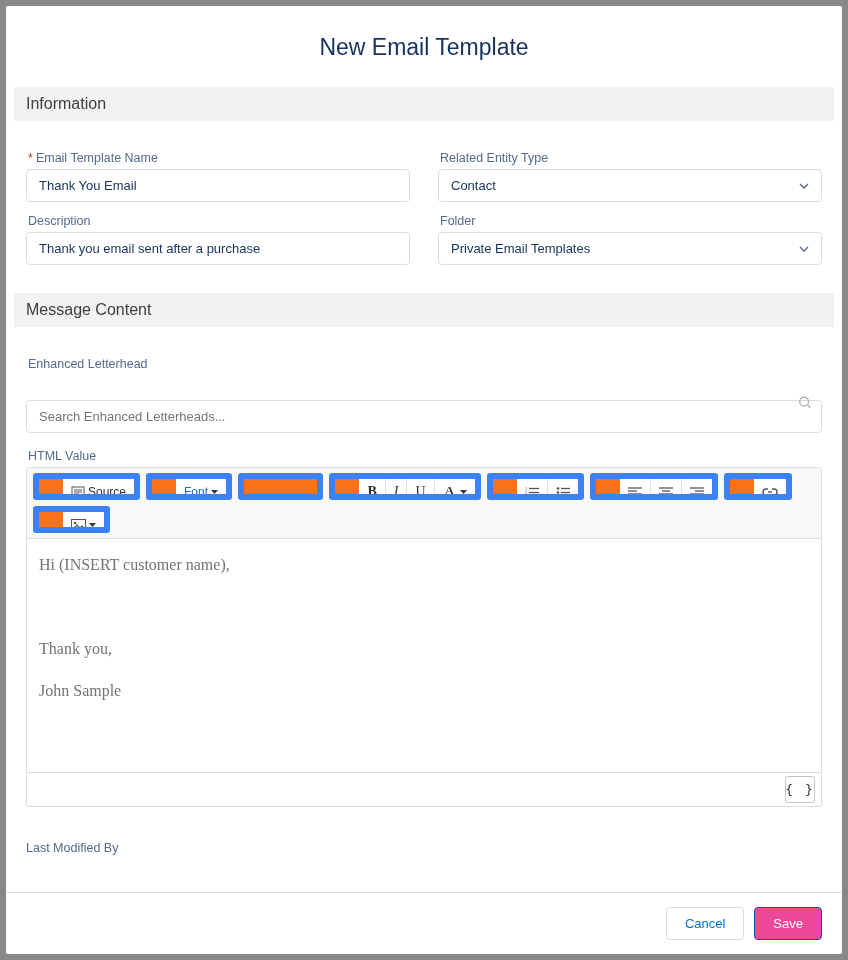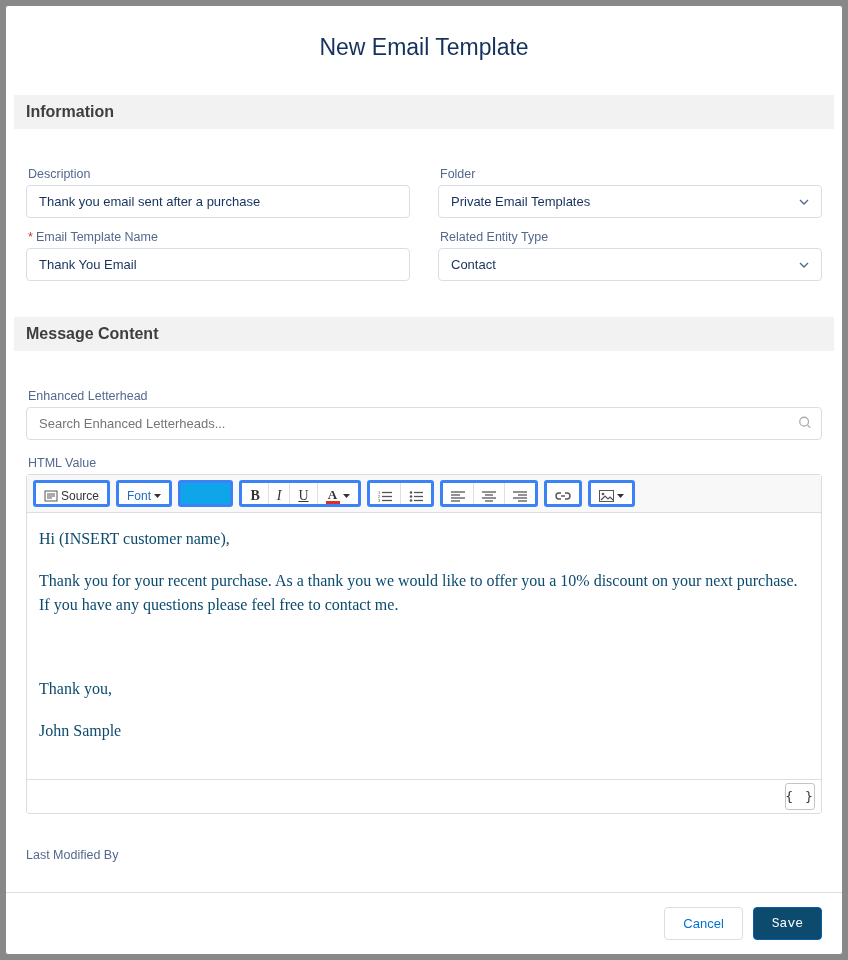--- a/index.html
+++ b/index.html
@@ -29,24 +29,24 @@
     padding: 28px 0 18px 0;
   }
   .modal-title {
     font-size: 23px;
     font-weight: 400;
     color: #16325c;
   }
   .section-header {
     background: #f3f2f2;
     font-size: 16px;
-    font-weight: 700;
+    font-weight: 400;
     color: #3e3e3c;
     padding: 8px 12px;
-    margin: 16px 8px;
+    margin: 8px 8px;
   }
   .section-body {
     padding: 10px 20px 20px 20px;
   }
   .form-row {
     display: flex;
     gap: 28px;
     margin-top: 12px;
   }
   .form-col {
@@ -87,20 +87,21 @@
   }
   .search-input-wrap .search-icon {
     position: absolute;
     right: 10px;
     top: 50%;
     transform: translateY(-50%);
     color: #b0adab;
   }
   .lookup-input {
     color: #808080;
+    margin-top: 25px;
   }
   .editor-wrap {
     border: 1px solid #d8dde6;
     border-radius: 3px;
     margin-top: 4px;
     display: flex;
     flex-direction: column;
     min-height: 340px;
     background: #fff;
   }
@@ -108,25 +109,26 @@
     border-bottom: 1px solid #d8dde6;
     background: #f8f8f8;
     padding: 5px 6px;
     display: flex;
     gap: 6px;
     align-items: center;
     flex-wrap: wrap;
   }
   .btn-group {
     display: flex;
-    border: 3px solid #3b82f6;
+    border: 6px solid #3b82f6;
     border-radius: 3px;
     overflow: hidden;
-    background: #0ea5e9;
+    background: #f97316;
     height: 27px;
+    padding-left: 24px;
   }
   .btn-group > .tbtn {
     border: none;
     background: #fff;
     padding: 0 8px;
     height: 25px;
     display: flex;
     align-items: center;
     justify-content: center;
     font-size: 12px;
@@ -139,21 +141,21 @@
   }
   .tbtn .caret-sm {
     display: inline-block;
   }
   .tbtn svg { display: block; }
   .editor-content {
     flex: 1;
     padding: 14px 12px;
     font-family: "Times New Roman", Times, serif;
     font-size: 16px;
-    color: #0c4a6e;
+    color: #737373;
     line-height: 1.5;
     overflow: auto;
   }
   .editor-content p { margin: 0 0 18px 0; }
   .editor-footer {
     border-top: 1px solid #d8dde6;
     height: 34px;
     display: flex;
     justify-content: flex-end;
     padding: 3px 6px;
@@ -191,68 +193,67 @@
     border-radius: 4px;
     padding: 0 18px;
     height: 33px;
     font-size: 13px;
     cursor: pointer;
     border: 1px solid #d8dde6;
     background: #fff;
     color: #0070d2;
   }
   .btn-brand {
-    background: #0c4a6e;
+    background: #ec4899;
     border-color: #0b5cab;
     color: #fff;
-    font-family: Liberation Mono, monospace;
   }
   .caret-icon svg { display: block; }
   .icon-16 { width:14px; height:14px; }
 </style>
 </head>
 <body>
 
 <div class="modal">
 
   <div class="modal-header">
     <div class="modal-title">New Email Template</div>
   </div>
 
   <div class="section-header">Information</div>
   <div class="section-body">
-    <div class="form-row">
-      <div class="form-col">
-        <label class="field-label">Description</label>
-        <input class="input" type="text" value="Thank you email sent after a purchase" style="">
-      </div>
-      <div class="form-col">
-        <label class="field-label">Folder</label>
-        <div class="select">
-          <span class="select-value">Private Email Templates</span>
-          <span class="caret-icon">
-            <svg width="10" height="6" viewBox="0 0 10 6">
-                <path d="M1 1 L5 5 L9 1" fill="none" stroke="#54698d" stroke-width="1.4"></path>
-              </svg>
-          </span>
-        </div>
-      </div>
-    </div>
-
     <div class="form-row">
       <div class="form-col">
         <label class="field-label">
           <span class="required-star">*</span><span>Email Template Name</span>
         </label>
         <input class="input" type="text" value="Thank You Email" style="">
       </div>
       <div class="form-col">
         <label class="field-label">Related Entity Type</label>
         <div class="select">
           <span class="select-value">Contact</span>
+          <span class="caret-icon">
+            <svg width="10" height="6" viewBox="0 0 10 6">
+                <path d="M1 1 L5 5 L9 1" fill="none" stroke="#54698d" stroke-width="1.4"></path>
+              </svg>
+          </span>
+        </div>
+      </div>
+    </div>
+
+    <div class="form-row">
+      <div class="form-col">
+        <label class="field-label">Description</label>
+        <input class="input" type="text" value="Thank you email sent after a purchase" style="">
+      </div>
+      <div class="form-col">
+        <label class="field-label">Folder</label>
+        <div class="select">
+          <span class="select-value">Private Email Templates</span>
           <span class="caret-icon">
             <svg width="10" height="6" viewBox="0 0 10 6">
                 <path d="M1 1 L5 5 L9 1" fill="none" stroke="#54698d" stroke-width="1.4"></path>
               </svg>
           </span>
         </div>
       </div>
     </div>
   </div>
 
@@ -423,21 +424,20 @@
                     <path d="M0 0 L3.5 4 L7 0 Z" fill="#333"></path>
                   </svg>
               </span>
             </button>
           </div>
 
         </div>
 
         <div class="editor-content" contenteditable="true" style="">
           <p>Hi (INSERT customer name),</p>
-          <p>Thank you for your recent purchase. As a thank you we would like to offer you a 10% discount on your next purchase. If you have any questions please feel free to contact me.</p>
           <p><br></p>
           <p>Thank you,</p>
           <p style="margin-bottom:8px;">John Sample</p>
         </div>
 
         <div class="editor-footer">
           <div class="tbtn-outline">
             <span>{&nbsp;}</span>
           </div>
         </div>

